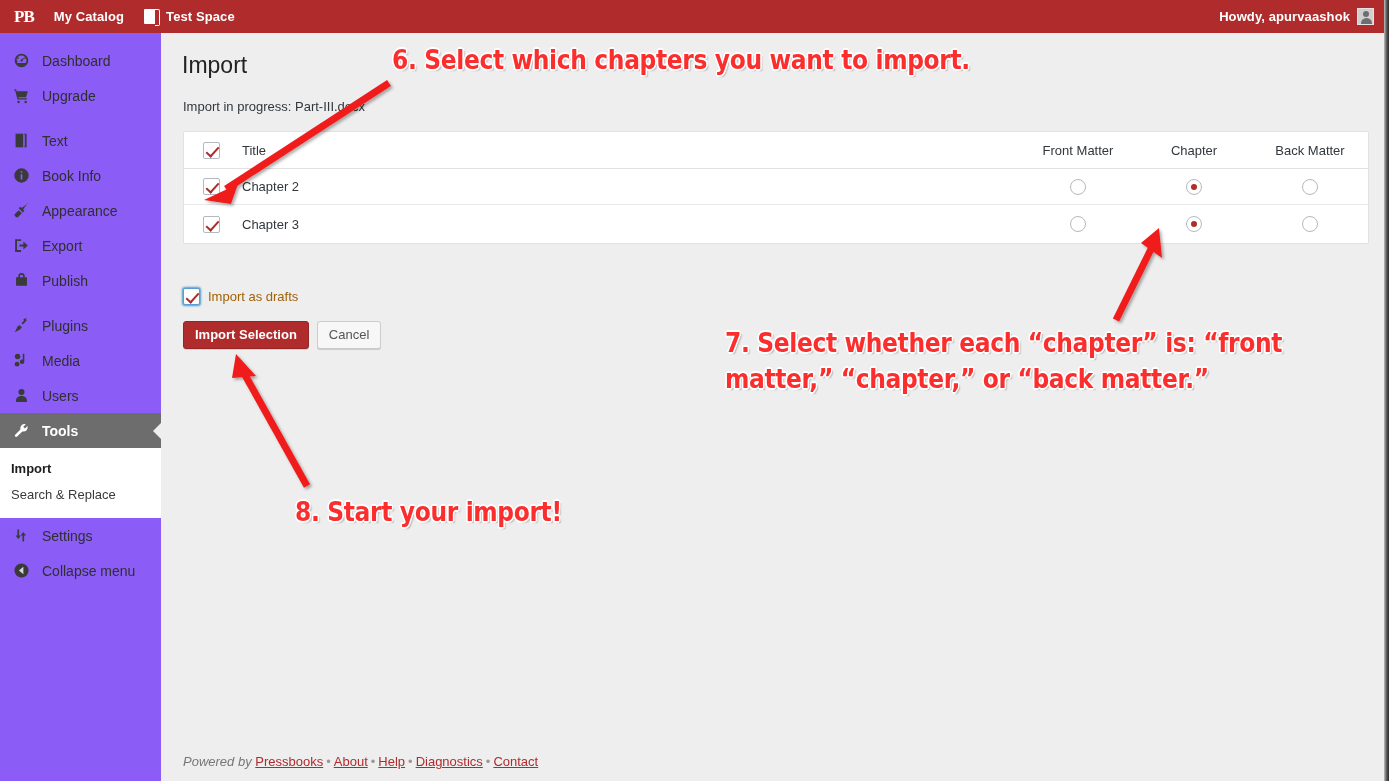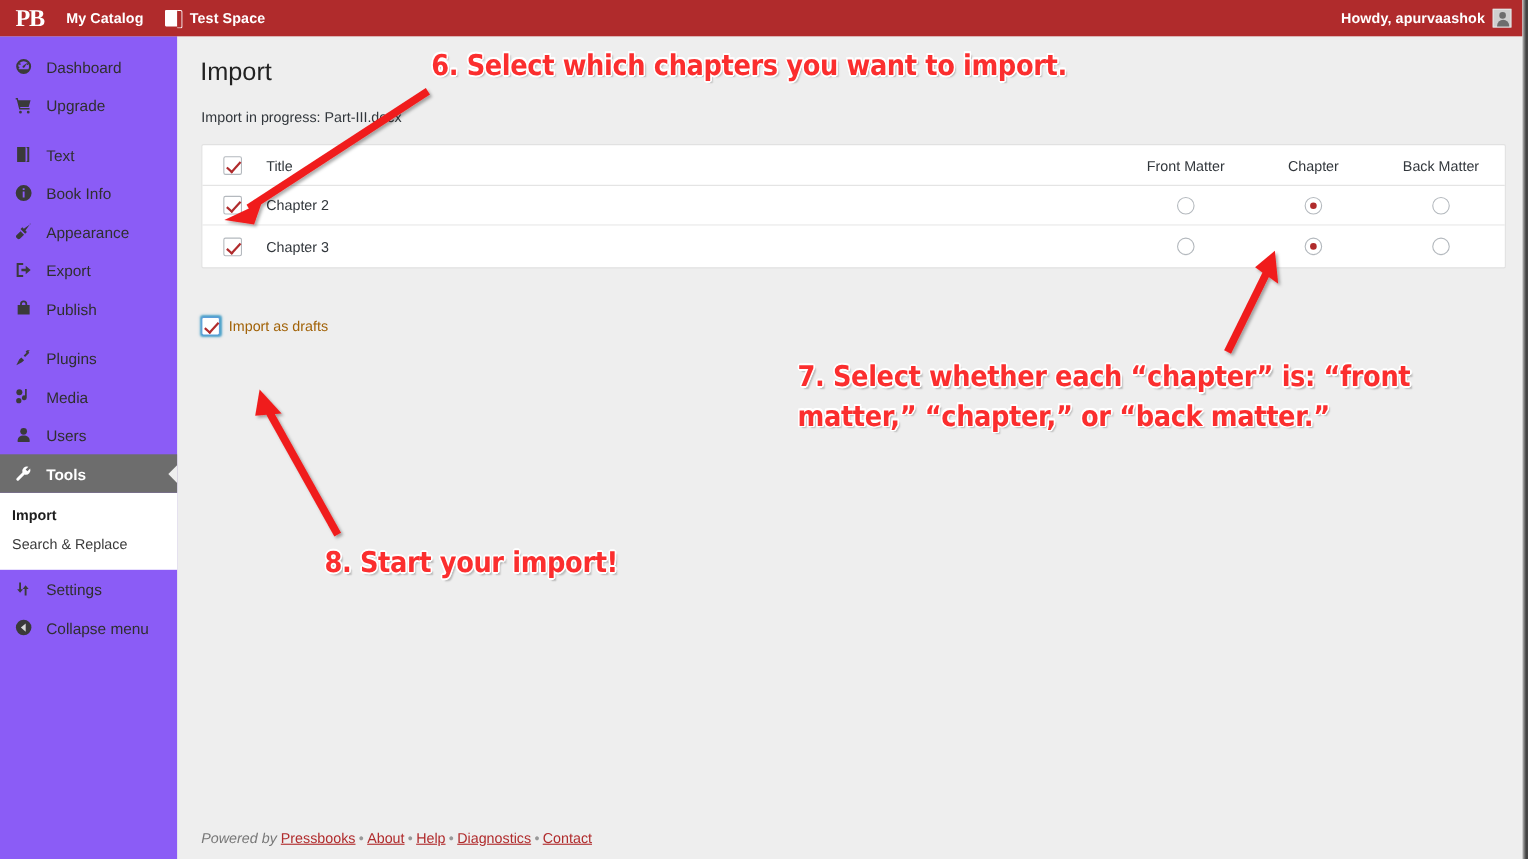--- a/index.html
+++ b/index.html
@@ -34,21 +34,21 @@
     padding: 0 10px;
     gap: 7px;
     white-space: nowrap;
     color: #fff;
     font-weight: bold;
     letter-spacing: .1px;
   }
   .pb-logo {
     font-family: "Liberation Serif", serif;
     font-weight: bold;
-    font-size: 22px;
+    font-size: 17px;
     letter-spacing: -1px;
     line-height: 1;
     padding-left: 4px;
   }
   .ab-spacer { flex: 1 1 auto; }
   .book-ico {
     display: inline-block;
     position: relative;
     width: 15px; height: 15px;
   }
@@ -549,20 +549,24 @@
         </div>
       </div>
 
     </div>
 
     <div id="drafts-row">
       <span class="cbox checked focus"></span>
       <span>Import as drafts</span>
     </div>
 
+    <div id="button-row">
+      <button class="btn-primary">Import Selection</button>
+      <button class="btn-secondary">Cancel</button>
+    </div>
 
     <div id="footer">
       <span>Powered by</span>
       <a href="#">Pressbooks</a><span class="sep">•</span><a href="#">About</a><span class="sep">•</span><a href="#">Help</a><span class="sep">•</span><a href="#">Diagnostics</a><span class="sep">•</span><a href="#">Contact</a>
     </div>
 
   </div>
 
   <svg id="arrow-layer" viewBox="0 0 1389 781">
     <defs>

